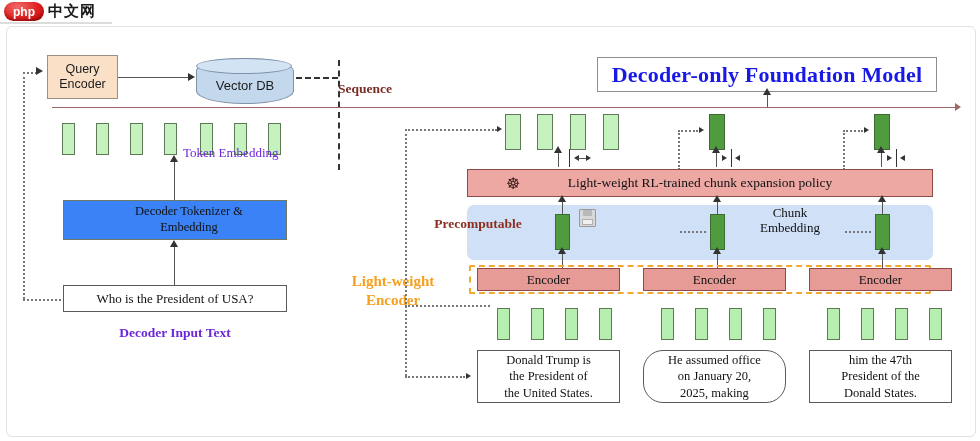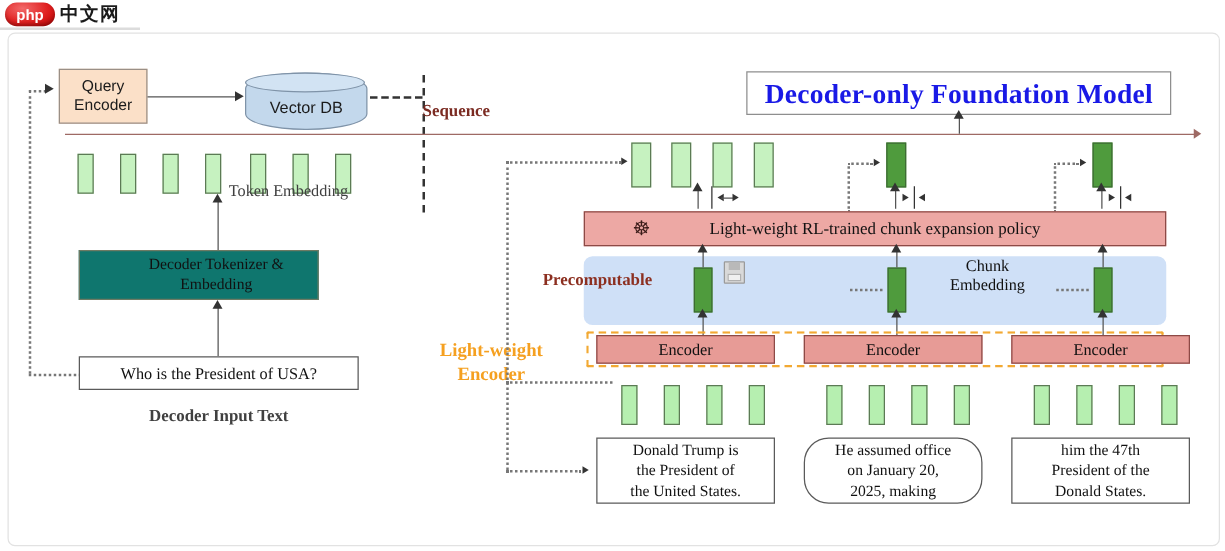--- a/index.html
+++ b/index.html
@@ -43,22 +43,22 @@
     background:#c3d8ec;border:1px solid #7f93a8;border-radius:48px/13px;
     display:flex;align-items:center;justify-content:center;
     font-size:13px;font-family:"Liberation Sans",sans-serif;color:#1b1b1b;
   }
   .vectordb::before{
     content:"";position:absolute;left:-1px;top:-1px;width:96px;height:16px;
     border:1px solid #7f93a8;border-radius:48px/8px;background:#d2e3f3;box-sizing:border-box;
   }
 
   .tokenizer{
-    left:63px;top:200px;width:192px;height:40px;
-    background:#0f766e;border:1px solid #6e7a63;
+    left:63px;top:200px;width:224px;height:40px;
+    background:#3b82f6;border:1px solid #6e7a63;
     font-size:12.5px;line-height:1.25;color:#111;padding-left:28px;
   }
   .decoder-input{
     left:63px;top:285px;width:224px;height:27px;
     background:#fff;border:1px solid #5a5a5a;
     font-size:13px;color:#111;
   }
 
   .fm-box{
     left:597px;top:57px;width:340px;height:35px;
@@ -101,21 +101,21 @@
 
   .ctx{
     top:350px;height:53px;background:#fff;border:1px solid #5a5a5a;
     font-size:12.5px;line-height:1.32;color:#111;padding:0 4px;
   }
   .ctx1{left:477px;width:143px;}
   .ctx2{left:643px;width:143px;border-radius:20px;}
   .ctx3{left:809px;width:143px;}
 
   
-  .lbl{position:absolute;color:#404040;}
+  .lbl{position:absolute;color:#6d28d9;}
   .lbl-token-emb{left:183px;top:145px;font-size:13px;}
   .lbl-dec-input{left:63px;top:325px;width:224px;text-align:center;font-weight:bold;font-size:13.5px;}
   .lbl-sequence{left:338px;top:81px;font-size:13.5px;font-weight:bold;color:#7b2b22;}
   .lbl-lwe{left:330px;top:272px;width:126px;text-align:center;font-weight:bold;font-size:15px;color:#f5a020;line-height:1.25;}
   .lbl-ctx-text{left:340px;top:350px;width:116px;text-align:center;font-weight:bold;font-size:13.5px;}
 
   
   .tok{position:absolute;width:13px;height:32px;border:1px solid #5c7a55;background:#b6efb0;box-sizing:border-box;}
   .tok.light{background:#c6f2c0;}
   .chunk{position:absolute;width:15px;height:36px;border:1px solid #3d6b33;background:#4f9b3d;box-sizing:border-box;}

